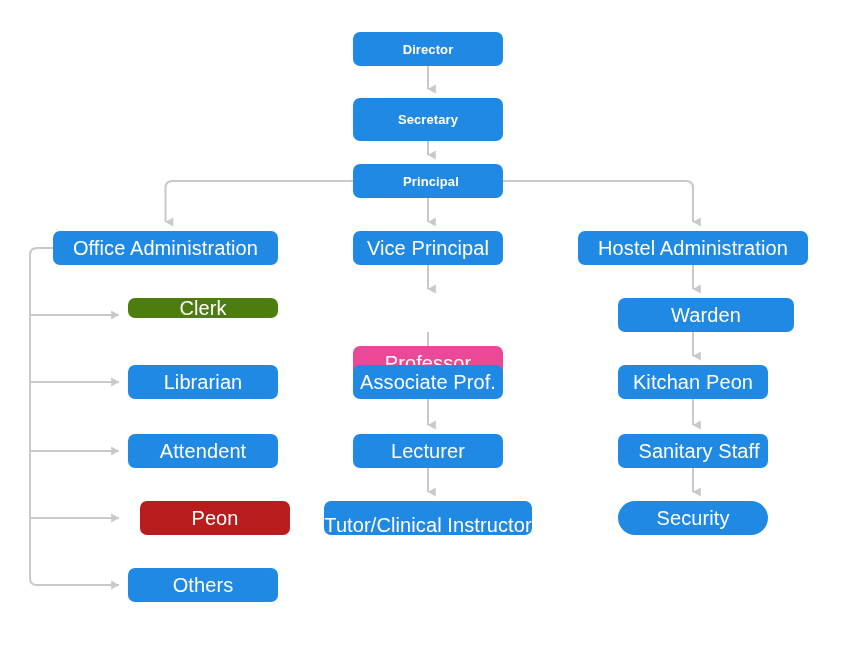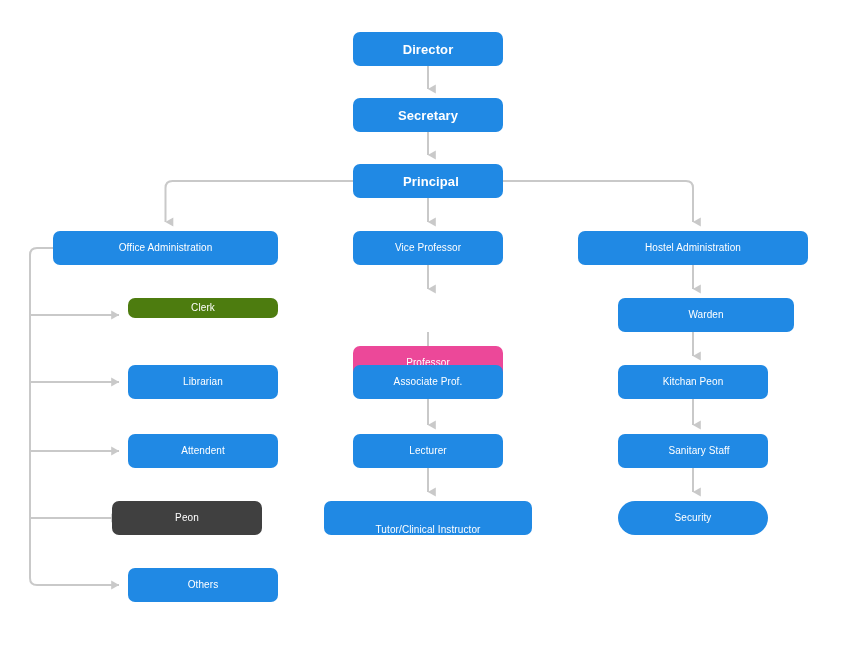--- a/index.html
+++ b/index.html
@@ -27,21 +27,21 @@
     pointer-events: none;
   }
   .node {
     position: absolute;
     box-sizing: border-box;
     display: flex;
     align-items: center;
     justify-content: center;
     border-radius: 7px;
     color: #ffffff;
-    font-size: 10px;
+    font-size: 20px;
     line-height: 1;
     letter-spacing: 0.1px;
     text-align: center;
     white-space: nowrap;
     padding: 0 8px;
     user-select: none;
   }
   .node.bold {
     font-weight: bold;
     font-size: 13px;
@@ -83,31 +83,31 @@
         <path d="M30,382 L119,382" marker-end="url(#arrow-right)"></path>
         <path d="M30,451 L119,451" marker-end="url(#arrow-right)"></path>
         <path d="M30,518 L119,518" marker-end="url(#arrow-right)"></path>
       </g>
   </svg>
 
   <div id="node-layer">
       <div class="node bold" style="left: 353px; top: 32px; width: 150px; height: 34px; background: rgb(32, 137, 228); color: rgb(255, 255, 255);">
         <span class="node-label">Director</span>
       </div>
-      <div class="node bold" style="left: 353px; top: 98px; width: 150px; height: 34px; background: rgb(32, 137, 228); color: rgb(255, 255, 255);">
+      <div class="node bold" style="left: 353px; top: 98px; width: 150px; height: 43px; background: rgb(32, 137, 228); color: rgb(255, 255, 255);">
         <span class="node-label">Secretary</span>
       </div>
       <div class="node bold" style="left: 353px; top: 164px; width: 150px; height: 34px; background: rgb(32, 137, 228); color: rgb(255, 255, 255); padding-left: 14px;">
         <span class="node-label">Principal</span>
       </div>
       <div class="node" style="left: 53px; top: 231px; width: 225px; height: 34px; background: rgb(32, 137, 228); color: rgb(255, 255, 255);">
         <span class="node-label">Office Administration</span>
       </div>
       <div class="node" style="left: 353px; top: 231px; width: 150px; height: 34px; background: rgb(32, 137, 228); color: rgb(255, 255, 255);">
-        <span class="node-label">Vice Professor</span>
+        <span class="node-label">Vice Principal</span>
       </div>
       <div class="node" style="left: 578px; top: 231px; width: 230px; height: 34px; background: rgb(32, 137, 228); color: rgb(255, 255, 255);">
         <span class="node-label">Hostel Administration</span>
       </div>
       <div class="node" style="left: 128px; top: 298px; width: 150px; height: 20px; background: #4d7c0f; color: rgb(255, 255, 255);">
         <span class="node-label">Clerk</span>
       </div>
       <div class="node" style="left: 353px; top: 298px; width: 150px; height: 34px; background: #ec4899; color: rgb(255, 255, 255); margin-top: 48px;">
         <span class="node-label">Professor</span>
       </div>
@@ -125,21 +125,21 @@
       </div>
       <div class="node" style="left: 128px; top: 434px; width: 150px; height: 34px; background: rgb(32, 137, 228); color: rgb(255, 255, 255);">
         <span class="node-label">Attendent</span>
       </div>
       <div class="node" style="left: 353px; top: 434px; width: 150px; height: 34px; background: rgb(32, 137, 228); color: rgb(255, 255, 255);">
         <span class="node-label">Lecturer</span>
       </div>
       <div class="node" style="left: 618px; top: 434px; width: 150px; height: 34px; background: rgb(32, 137, 228); color: rgb(255, 255, 255); padding-left: 20px;">
         <span class="node-label">Sanitary Staff</span>
       </div>
-      <div class="node" style="left: 112px; top: 501px; width: 150px; height: 34px; background: #404040; color: rgb(255, 255, 255);">
+      <div class="node" style="left: 140px; top: 501px; width: 150px; height: 34px; background: #b91c1c; color: rgb(255, 255, 255);">
         <span class="node-label">Peon</span>
       </div>
       <div class="node" style="left: 324px; top: 501px; width: 208px; height: 34px; background: rgb(32, 137, 228); color: rgb(255, 255, 255); align-items: flex-end;">
         <span class="node-label">Tutor/Clinical Instructor</span>
       </div>
       <div class="node" style="left: 618px; top: 501px; width: 150px; height: 34px; background: rgb(32, 137, 228); color: rgb(255, 255, 255); border-radius: 17px;">
         <span class="node-label">Security</span>
       </div>
       <div class="node" style="left: 128px; top: 568px; width: 150px; height: 34px; background: rgb(32, 137, 228); color: rgb(255, 255, 255);">
         <span class="node-label">Others</span>

